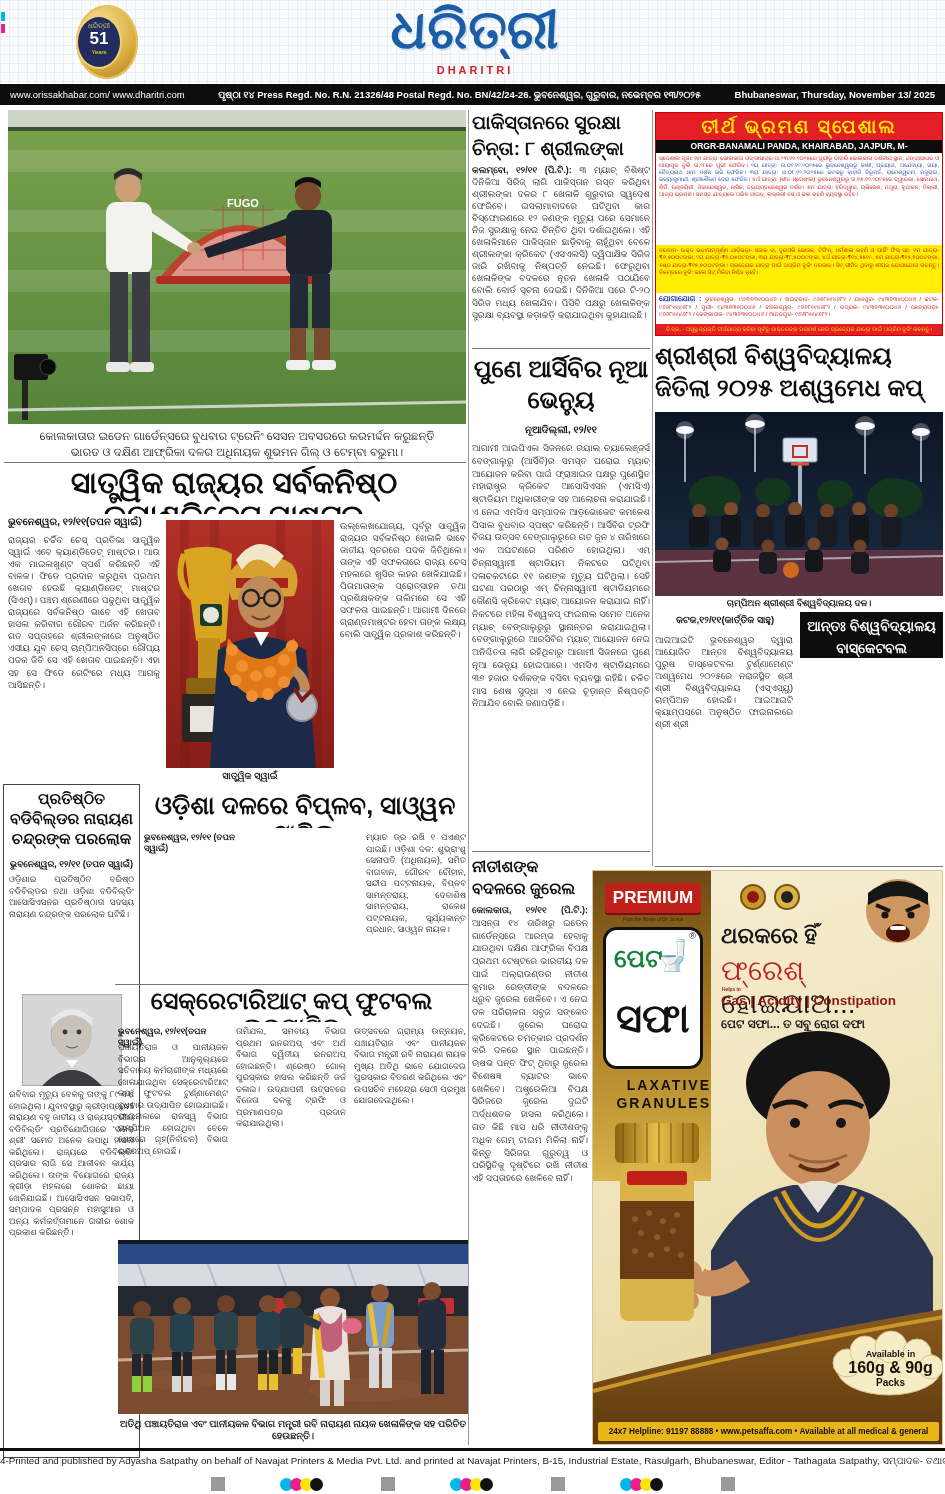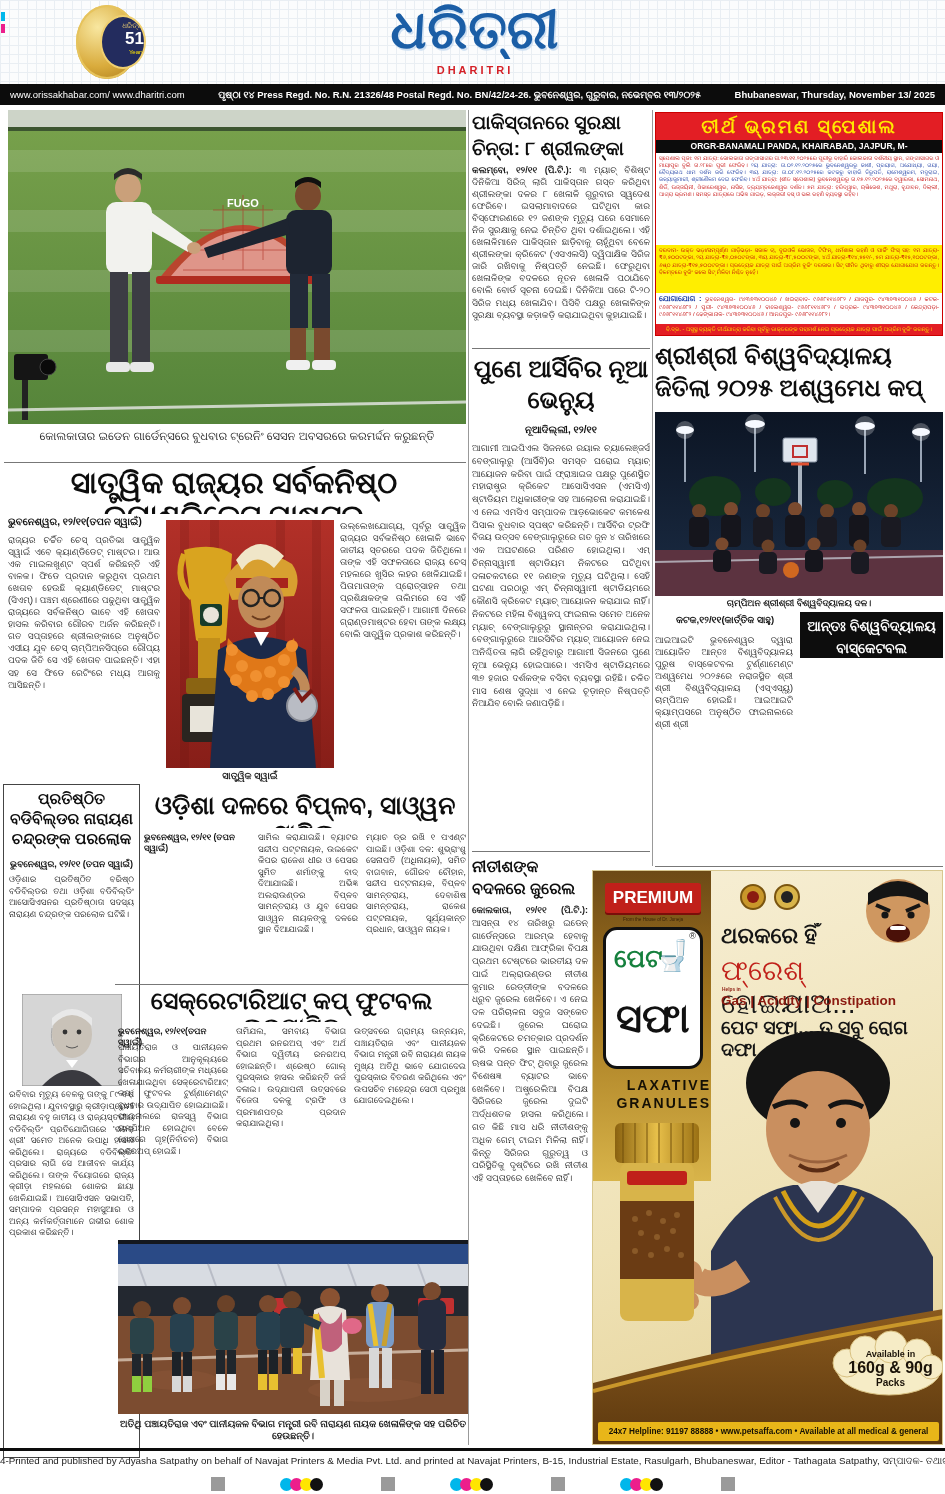--- a/index.html
+++ b/index.html
@@ -12,22 +12,22 @@
   .dateline{font-weight:bold;color:#111}
   .caption{color:#222;text-align:center;overflow:hidden}
   .rule{background:#777}
   .vrule{background:#999}
   
   .masthead{left:0;top:0;width:945px;height:84px;
     background-image:linear-gradient(#e9eef3 1px,transparent 1px),linear-gradient(90deg,#e9eef3 1px,transparent 1px);
     background-size:9px 9px;background-color:#fbfcfd}
   .badge{left:76px;top:5px;width:62px;height:74px;border-radius:50%;
     background:radial-gradient(circle at 35% 30%,#f8e7a0,#d9ab3c 60%,#a87818);box-shadow:0 0 0 2px #e6c35c inset}
-  .badge-inner{position:absolute;left:24px;top:10px;width:46px;height:54px;border-radius:50%;
-    background:#232c5e;border:2px solid #f0d070;color:#fff;text-align:right;overflow:hidden}
+  .badge-inner{position:absolute;left:0;top:10px;width:46px;height:54px;border-radius:50%;
+    background:#232c5e;border:2px solid #f0d070;color:#fff;text-align:center;overflow:hidden}
   .logo{left:330px;top:0px;width:290px;text-align:center;font-size:54px;font-weight:bold;color:#1b5ea6;
     text-shadow:1.5px 1.5px 0 #cfe0f2;transform:skewX(-3deg);line-height:1.1;overflow:hidden}
   .logo-sub{left:330px;top:64px;width:290px;text-align:center;font-size:11px;font-weight:bold;
     letter-spacing:3px;color:#d42027}
   .infobar{left:0;top:84px;width:945px;height:21px;background:#0c0c0c;color:#fff;display:flex;
     align-items:center;justify-content:space-between;padding:0 10px;font-size:9.5px;white-space:nowrap;overflow:hidden}
   
   .tirtha{border:1px solid #c00;background:#fff;overflow:hidden}
   .tirtha-title{background:#e31e24;color:#ffe800;font-weight:bold;text-align:center;font-size:19px;
     height:27px;line-height:27px;letter-spacing:2px;overflow:hidden}
@@ -48,21 +48,21 @@
     font-weight:bold;font-size:17px;text-align:center;line-height:30px;border-radius:3px;
     box-shadow:0 2px 0 #7a0e0a;overflow:hidden}
   .ps-house{position:absolute;left:10px;top:46px;width:100px;text-align:center;font-size:4.6px;color:#3a2408}
   .ps-logobox{position:absolute;left:10px;top:56px;width:100px;height:142px;background:#fff;border:3px solid #111;
     border-radius:14px;overflow:hidden}
   .ps-lax{position:absolute;width:118px;text-align:right;font-weight:bold;color:#151005;letter-spacing:2px;font-size:14px}
   .ps-head1{position:absolute;left:128px;top:52px;width:160px;font-size:22px;font-weight:bold;color:#151515;overflow:hidden}
   .ps-head2{position:absolute;left:128px;top:84px;width:215px;font-size:28px;font-weight:normal;color:#151515;overflow:hidden}
   .ps-helps{position:absolute;left:129px;top:116px;font-size:4.8px;color:#8b1a10;font-weight:bold}
   .ps-benefits{position:absolute;left:128px;top:122px;width:220px;font-size:13.5px;font-weight:bold;color:#8b1a10;overflow:hidden}
-  .ps-tagline{position:absolute;left:128px;top:146px;width:220px;font-size:19px;font-weight:bold;color:#141414;overflow:hidden}
+  .ps-tagline{position:absolute;left:128px;top:146px;width:220px;font-size:12px;font-weight:bold;color:#141414;overflow:hidden}
   .ps-cloud-text{position:absolute;left:250px;top:478px;width:95px;text-align:center;color:#1a1208;z-index:3}
   .ps-helpline{position:absolute;left:5px;top:551px;width:341px;height:19px;background:#e8b619;color:#141005;
     font-weight:bold;font-size:8.2px;text-align:center;line-height:19px;overflow:hidden;z-index:3;border-radius:2px}
   
   .tagbox{background:#0d0d0d;color:#fff;font-weight:bold;text-align:center;overflow:hidden}
   
   .bb-box{border:1.5px solid #444;padding:4px 5px;overflow:hidden}
   
   .footer-rule{left:0;top:1448px;width:945px;height:3px;background:#0c0c0c}
   .footer-text{left:0;top:1455px;width:945px;text-align:center;font-size:9.8px;color:#222;white-space:nowrap;overflow:hidden}
@@ -153,20 +153,21 @@
       <rect x="304" y="250" width="24" height="10" rx="4" fill="#f0f0f0"></rect>
     </g>
 
     <rect x="6" y="244" width="34" height="26" rx="3" fill="#151515"></rect>
     <circle cx="40" cy="257" r="8" fill="#0a0a0a" stroke="#444"></circle>
     <rect x="14" y="270" width="6" height="40" fill="#222"></rect>
     <path d="M0 300 L458 292" stroke="#e8e8e8" stroke-width="3" fill="none" opacity="0.8"></path>
   </svg>
   <div class="abs caption" style="left:8px;top:428px;width:458px;font-size:11.5px;line-height:1.4;font-weight:normal">
     <div>କୋଲକାତାର ଇଡେନ ଗାର୍ଡେନ୍ସରେ ବୁଧବାର ଟ୍ରେନିଂ ସେସନ ଅବସରରେ କରମର୍ଦ୍ଦନ କରୁଛନ୍ତି</div>
+    <div>ଭାରତ ଓ ଦକ୍ଷିଣ ଆଫ୍ରିକା ଦଳର ଅଧିନାୟକ ଶୁଭମନ ଗିଲ୍ ଓ ଟେମ୍ବା ବଭୁମା।</div>
   </div>
 
   <div class="abs rule" style="left:4px;top:462px;width:462px;height:1px"></div>
   <div class="abs headline" style="left:0;top:466px;width:468px;height:48px;font-size:30px;text-align:center">ସାତ୍ତ୍ୱିକ ରାଜ୍ୟର ସର୍ବକନିଷ୍ଠ କ୍ୟାଣ୍ଡିଡେଟ୍ ମାଷ୍ଟର</div>
   <div class="abs dateline" style="left:8px;top:516px;width:152px;font-size:10px">ଭୁବନେଶ୍ୱର, ୧୨/୧୧(ତପନ ସ୍ୱାଇଁ)</div>
   <div class="abs jt" style="left:8px;top:534px;width:152px;height:256px;font-size:9px">ରାଜ୍ୟର ଚର୍ଚ୍ଚିତ ଚେସ୍ ପ୍ରତିଭା ସାତ୍ତ୍ୱିକ ସ୍ୱାଇଁ ଏବେ କ୍ୟାଣ୍ଡିଡେଟ୍ ମାଷ୍ଟର। ଆଉ ଏକ ମାଇଲଖୁଣ୍ଟ ସ୍ପର୍ଶ କରିଛନ୍ତି ଏହି ବାଳକ। ଫିଡେ ପ୍ରଦାନ କରୁଥିବା ପ୍ରଥମ ଖେତାବ ହେଉଛି କ୍ୟାଣ୍ଡିଡେଟ୍ ମାଷ୍ଟର (ସିଏମ୍)। ପଞ୍ଚମ ଶ୍ରେଣୀରେ ପଢୁଥିବା ସାତ୍ତ୍ୱିକ ରାଜ୍ୟରେ ସର୍ବକନିଷ୍ଠ ଭାବେ ଏହି ଖେତାବ ହାସଲ କରିବାର ଗୌରବ ଅର୍ଜନ କରିଛନ୍ତି। ଗତ ସପ୍ତାହରେ ଶ୍ରୀଲଙ୍କାରେ ଅନୁଷ୍ଠିତ ଏସୀୟ ଯୁବ ଚେସ୍ ଚାମ୍ପିଅନସିପ୍‌ରେ ରୌପ୍ୟ ପଦକ ଜିତି ସେ ଏହି ଖେତାବ ପାଇଛନ୍ତି। ଏହା ସହ ସେ ଫିଡେ ରେଟିଂରେ ମଧ୍ୟ ଆଗକୁ ଆସିଛନ୍ତି।</div>
   <svg class="abs" style="left:166px;top:520px" width="168" height="248" viewBox="0 0 168 248">
     <defs>
       <linearGradient id="curtain" x1="0" y1="0" x2="0" y2="1">
         <stop offset="0" stop-color="#b23028"></stop>
@@ -236,21 +237,20 @@
         <circle cx="57" cy="38" r="2.4" fill="#333"></circle>
       <path d="M44 52 Q50 56 56 52" stroke="#555" fill="none"></path>
       <path d="M20 92 Q50 60 80 92 Z" fill="#3a3a40"></path>
       <path d="M44 66 L50 74 L56 66" fill="#fff"></path>
     </svg>
     <div class="jt" style="font-size:8.6px;height:344px;margin-top:3px">ରବିବାର ମୃତ୍ୟୁ ବେଳକୁ ତାଙ୍କୁ ୮୯ ବର୍ଷ ହୋଇଥିଲା। ଯୁବାବସ୍ଥାରୁ କ୍ରୀଡ଼ାପ୍ରେମୀ ନାରାୟଣ ବହୁ ଜାତୀୟ ଓ ରାଜ୍ୟସ୍ତରୀୟ ବଡିବିଲ୍ଡିଂ ପ୍ରତିଯୋଗିତାରେ 'ଭଳକ ଶ୍ରୀ' ସମେତ ଅନେକ ଉପାଧି ହାସଲ କରିଥିଲେ। ରାଜ୍ୟରେ ବଡିବିଲ୍ଡିଂ ପ୍ରସାର ଲାଗି ସେ ଆଜୀବନ କାର୍ଯ୍ୟ କରିଥିଲେ। ତାଙ୍କ ବିୟୋଗରେ ରାଜ୍ୟ କ୍ରୀଡ଼ା ମହଲରେ ଶୋକର ଛାୟା ଖେଳିଯାଇଛି। ଆସୋସିଏସନ ସଭାପତି, ସମ୍ପାଦକ ପ୍ରସନ୍ନ ମହାସୁଆର ଓ ଅନ୍ୟ କର୍ମକର୍ତ୍ତାମାନେ ଗଭୀର ଶୋକ ପ୍ରକାଶ କରିଛନ୍ତି।</div>
   </div>
 
   <div class="abs headline" style="left:142px;top:792px;width:326px;height:36px;font-size:25px;text-align:center">ଓଡ଼ିଶା ଦଳରେ ବିପ୍ଳବ, ସାଓ୍ୱନ ସାମିଲ</div>
   <div class="abs dateline" style="left:144px;top:832px;width:106px;font-size:8.6px">ଭୁବନେଶ୍ୱର, ୧୨/୧୧ (ତପନ ସ୍ୱାଇଁ)</div>
-  <div class="abs jt" style="left:258px;top:832px;width:100px;height:150px;font-size:8.6px">ସାମିଲ କରାଯାଇଛି। ବ୍ୟାଟର ସନ୍ଦୀପ ପଟ୍ଟନାୟକ, ଉଇକେଟ କିପର ରାଜେଶ ଧୀର ଓ ପେସର ସୁମିତ ଶର୍ମାଙ୍କୁ ବାଦ୍ ଦିଆଯାଇଛି। ଅଭିଜ୍ଞ ଅଲରାଉଣ୍ଡର ବିପ୍ଳବ ସାମନ୍ତରାୟ ଓ ଯୁବ ପେସର ସାଓ୍ୱନ ନାୟକଙ୍କୁ ଦଳରେ ସ୍ଥାନ ଦିଆଯାଇଛି।</div>
   <div class="abs jt" style="left:366px;top:832px;width:100px;height:150px;font-size:8.6px">ମ୍ୟାଚ ଡ୍ର ରଖି ୧ ପଏଣ୍ଟ ପାଇଛି। ଓଡ଼ିଶା ଦଳ: ଶୁଭ୍ରାଂଶୁ ସେନାପତି (ଅଧିନାୟକ), ସମିତ ବାଗବାନ, ଗୌରବ ଚୌହାନ, ସନ୍ଦୀପ ପଟ୍ଟନାୟକ, ବିପ୍ଳବ ସାମନ୍ତରାୟ, ଦେବାଶିଷ ସାମନ୍ତରାୟ, ରାକେଶ ପଟ୍ଟନାୟକ, ସୂର୍ଯ୍ୟକାନ୍ତ ପ୍ରଧାନ, ସାଓ୍ୱନ ନାୟକ।</div>
 
   <div class="abs rule" style="left:115px;top:984px;width:353px;height:1px"></div>
   <div class="abs headline" style="left:115px;top:988px;width:353px;height:34px;font-size:24px;text-align:center">ସେକ୍ରେଟାରିଆଟ୍ କପ୍ ଫୁଟବଲ ଉଦ୍‌ଯାପିତ</div>
   <div class="abs dateline" style="left:118px;top:1026px;width:110px;font-size:8.6px">ଭୁବନେଶ୍ୱର, ୧୨/୧୧(ତପନ ସ୍ୱାଇଁ)</div>
   <div class="abs jt" style="left:118px;top:1042px;width:110px;height:194px;font-size:8.6px">ପଞ୍ଚାୟତିରାଜ ଓ ପାନୀୟଜଳ ବିଭାଗର ଆନୁକୂଲ୍ୟରେ ସଚିବାଳୟ କର୍ମଚାରୀଙ୍କ ମଧ୍ୟରେ ଖେଳାଯାଇଥିବା ସେକ୍ରେଟାରିଆଟ୍ କପ୍ ଫୁଟବଲ ଟୁର୍ଣ୍ଣାମେଣ୍ଟ ବୁଧବାର ଉଦ୍‌ଯାପିତ ହୋଇଯାଇଛି। ଫାଇନାଲରେ ରାଜସ୍ୱ ବିଭାଗ ଚାମ୍ପିଅନ ହୋଇଥିବା ବେଳେ ଶେଷରେ ଗୃହ(ନିର୍ବାଚନ) ବିଭାଗ ରନରଅପ୍ ହୋଇଛି।</div>
   <div class="abs jt" style="left:354px;top:1026px;width:112px;height:210px;font-size:8.6px">ଉତ୍ସବରେ ଗ୍ରାମ୍ୟ ଉନ୍ନୟନ, ପଞ୍ଚାୟତିରାଜ ଏବଂ ପାନୀୟଜଳ ବିଭାଗ ମନ୍ତ୍ରୀ ରବି ନାରାୟଣ ନାୟକ ମୁଖ୍ୟ ଅତିଥି ଭାବେ ଯୋଗଦେଇ ପୁରସ୍କାର ବିତରଣ କରିଥିଲେ ଏବଂ ଉପସଚିବ ମହେନ୍ଦ୍ର ସେଠୀ ପ୍ରମୁଖ ଯୋଗଦେଇଥିଲେ।</div>
   <div class="abs jt" style="left:236px;top:1026px;width:110px;height:210px;font-size:8.6px">ତାମିଯଲ, ସମବାୟ ବିଭାଗ ପ୍ରଥମ ରନରଅପ୍ ଏବଂ ଅର୍ଥ ବିଭାଗ ଦ୍ୱିତୀୟ ରନରଅପ୍ ହୋଇଛନ୍ତି। ଶ୍ରେଷ୍ଠ ଗୋଲ୍ ପୁରସ୍କାର ହାସଲ କରିଛନ୍ତି ଜର୍ଜ ଦଳାଇ। ଉଦ୍‌ଯାପନୀ ଉତ୍ସବରେ ବିଜେତା ଦଳକୁ ଟ୍ରଫି ଓ ପ୍ରମାଣପତ୍ର ପ୍ରଦାନ କରାଯାଇଥିଲା।</div>
   <svg class="abs" style="left:118px;top:1240px" width="350" height="174" viewBox="0 0 350 174">
     <rect width="350" height="174" fill="#14181e"></rect>

